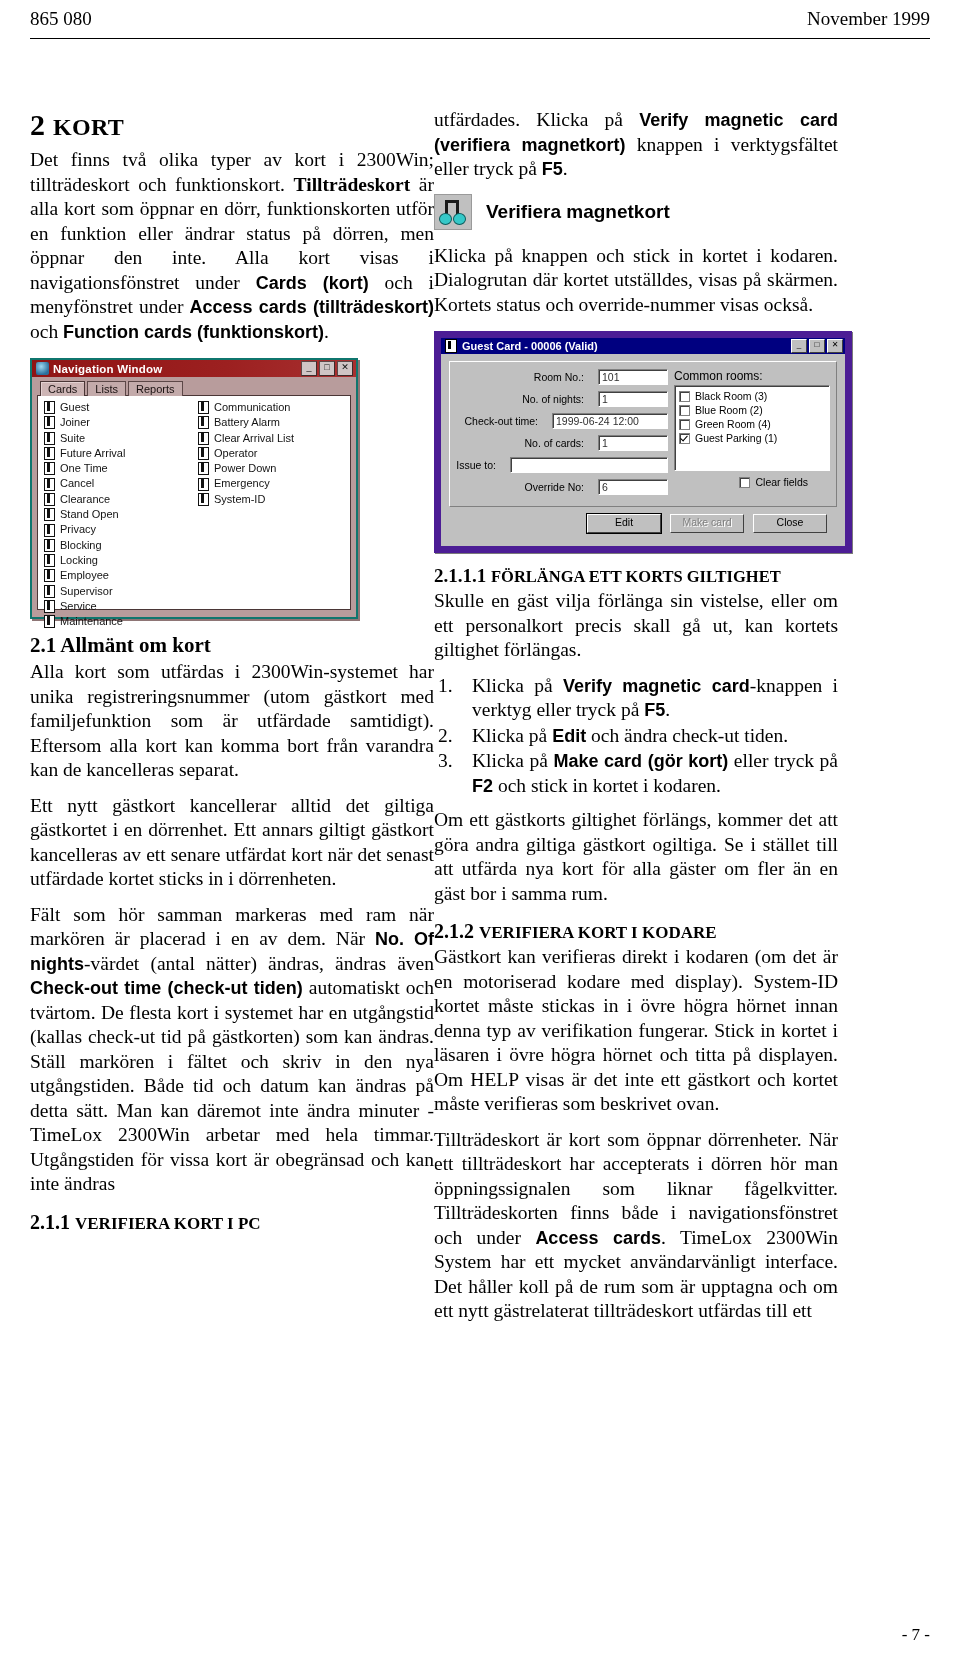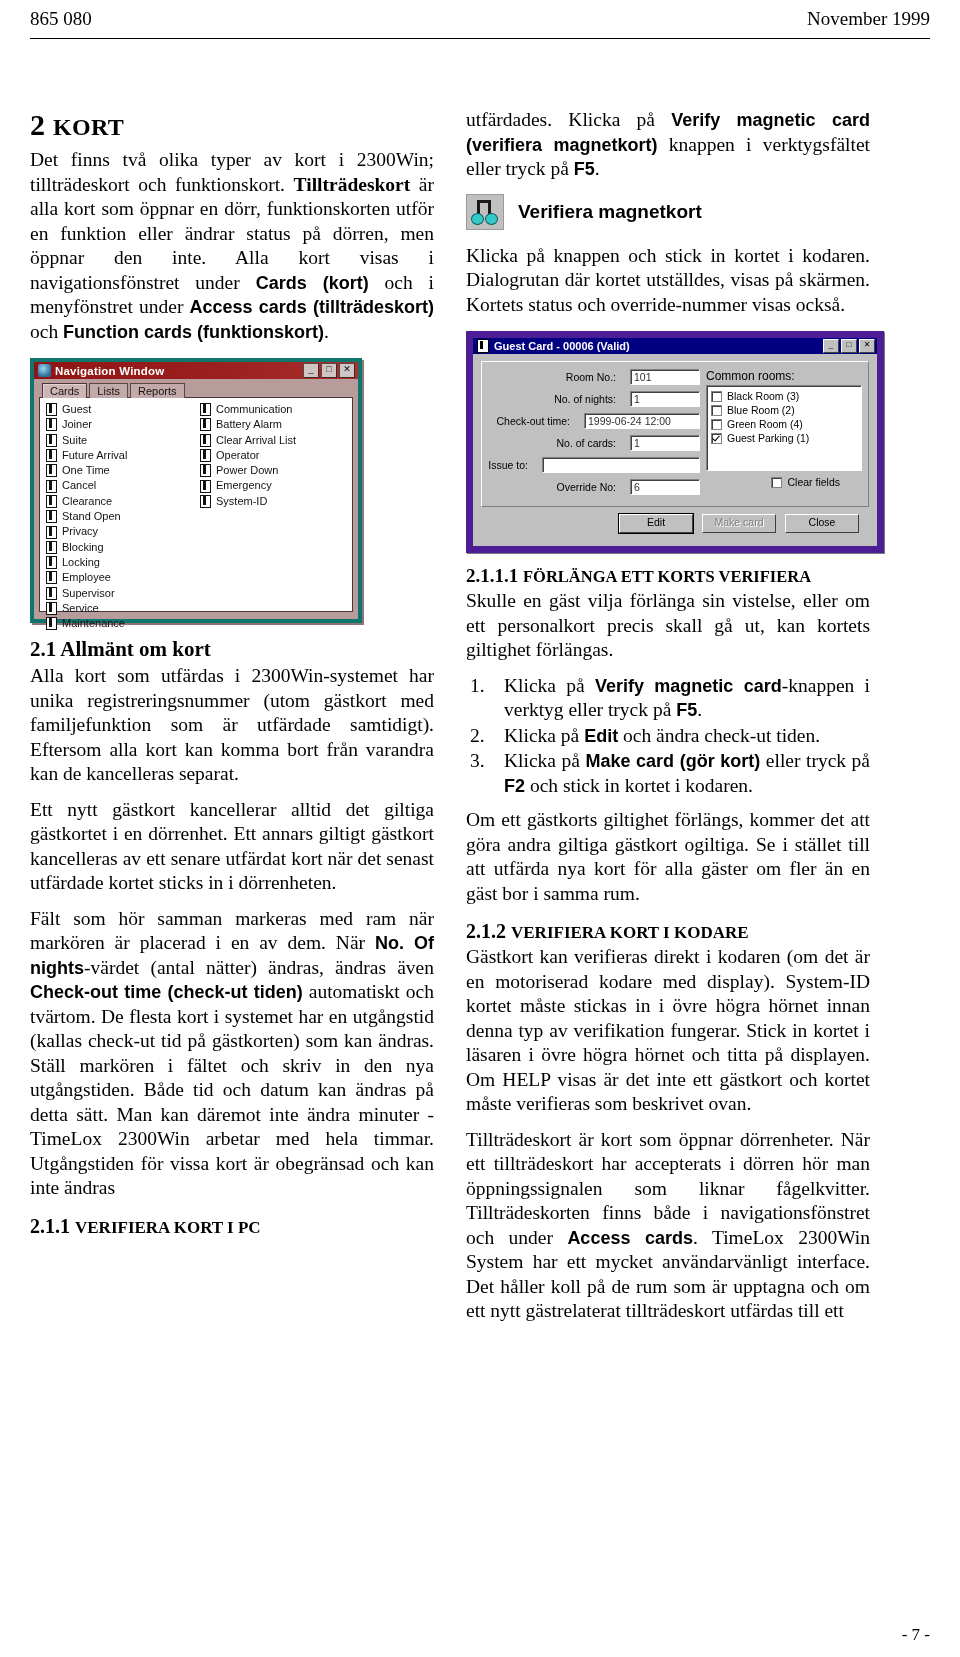--- a/index.html
+++ b/index.html
@@ -26,21 +26,20 @@
   .header .rule{
     position:absolute;left:0;right:0;top:30px;
     border-bottom:1px solid #000;
   }
   
   .cols{
     position:absolute;
     left:30px;top:108px;
     width:900px;
     display:flex;
-    gap:32px;
   }
   .col{width:404px;}
   p{
     margin:0 0 11px 0;
     font-size:19.5px;
     line-height:24.5px;
     text-align:justify;
     text-justify:inter-word;
     hyphens:none;
   }
@@ -123,21 +122,21 @@
   .tbicon .b2{left:18px;}
   .iconlabel{
     font-family:"Liberation Sans", sans-serif;
     font-weight:bold;font-size:19px;
   }
   
   .navshot{
     margin:14px 0 10px 0;
     width:324px;
     background:#b89c9c;
-    border:4px solid #0f766e;
+    border:2px solid #0f766e;
     box-shadow:2px 2px 0 #8e7575;
     font-family:"Liberation Sans", sans-serif;
   }
   .nav-titlebar{
     height:17px;
     background:#8c1111;
     background:linear-gradient(90deg,#8f1414 0%, #9c2020 60%, #a83030 100%);
     display:flex;align-items:center;
     padding:0 2px;
     color:#fff;
@@ -510,21 +509,21 @@
             </div>
           </div>
           <div class="gc-buttons">
             <span class="gbtn default">Edit</span>
             <span class="gbtn disabled">Make card</span>
             <span class="gbtn">Close</span>
           </div>
         </div>
       </div>
 
-      <h4 class="subsubsec"><span>2.1.1.1 </span><span class="sc">FÖRLÄNGA ETT KORTS VERIFIERA</span></h4>
+      <h4 class="subsubsec"><span>2.1.1.1 </span><span class="sc">FÖRLÄNGA ETT KORTS GILTIGHET</span></h4>
       <p>Skulle en gäst vilja förlänga sin vistelse, eller om ett personalkort precis skall gå ut, kan kortets giltighet förlängas.</p>
 
       <ol class="steps">
         <li><span>Klicka på </span><b class="sans-b">Verify magnetic card</b><span>-knappen i verktyg eller tryck på </span><b class="sans-b">F5</b><span>.</span></li>
         <li><span>Klicka på </span><b class="sans-b">Edit</b><span> och ändra check-ut tiden.</span></li>
         <li><span>Klicka på </span><b class="sans-b">Make card (gör kort)</b><span> eller tryck på </span><b class="sans-b">F2</b><span> och stick in kortet i kodaren.</span></li>
       </ol>
 
       <p>Om ett gästkorts giltighet förlängs, kommer det att göra andra giltiga gästkort ogiltiga. Se i stället till att utfärda nya kort för alla gäster om fler än en gäst bor i samma rum.</p>
 

